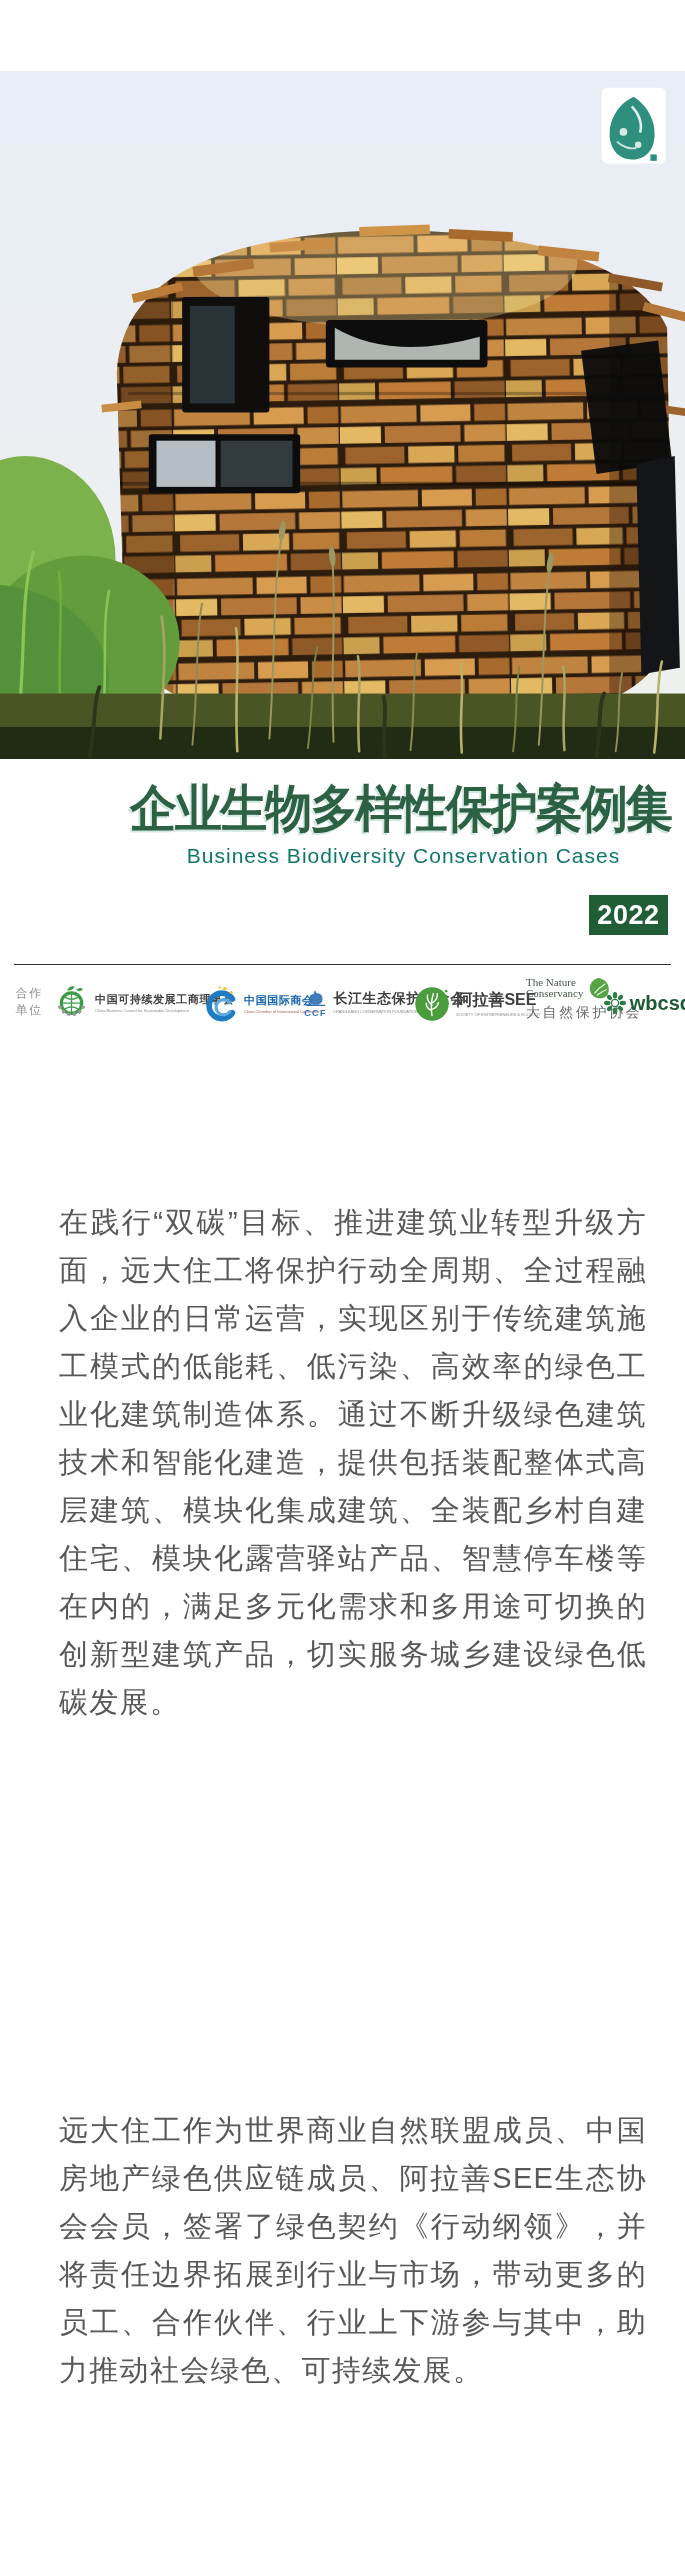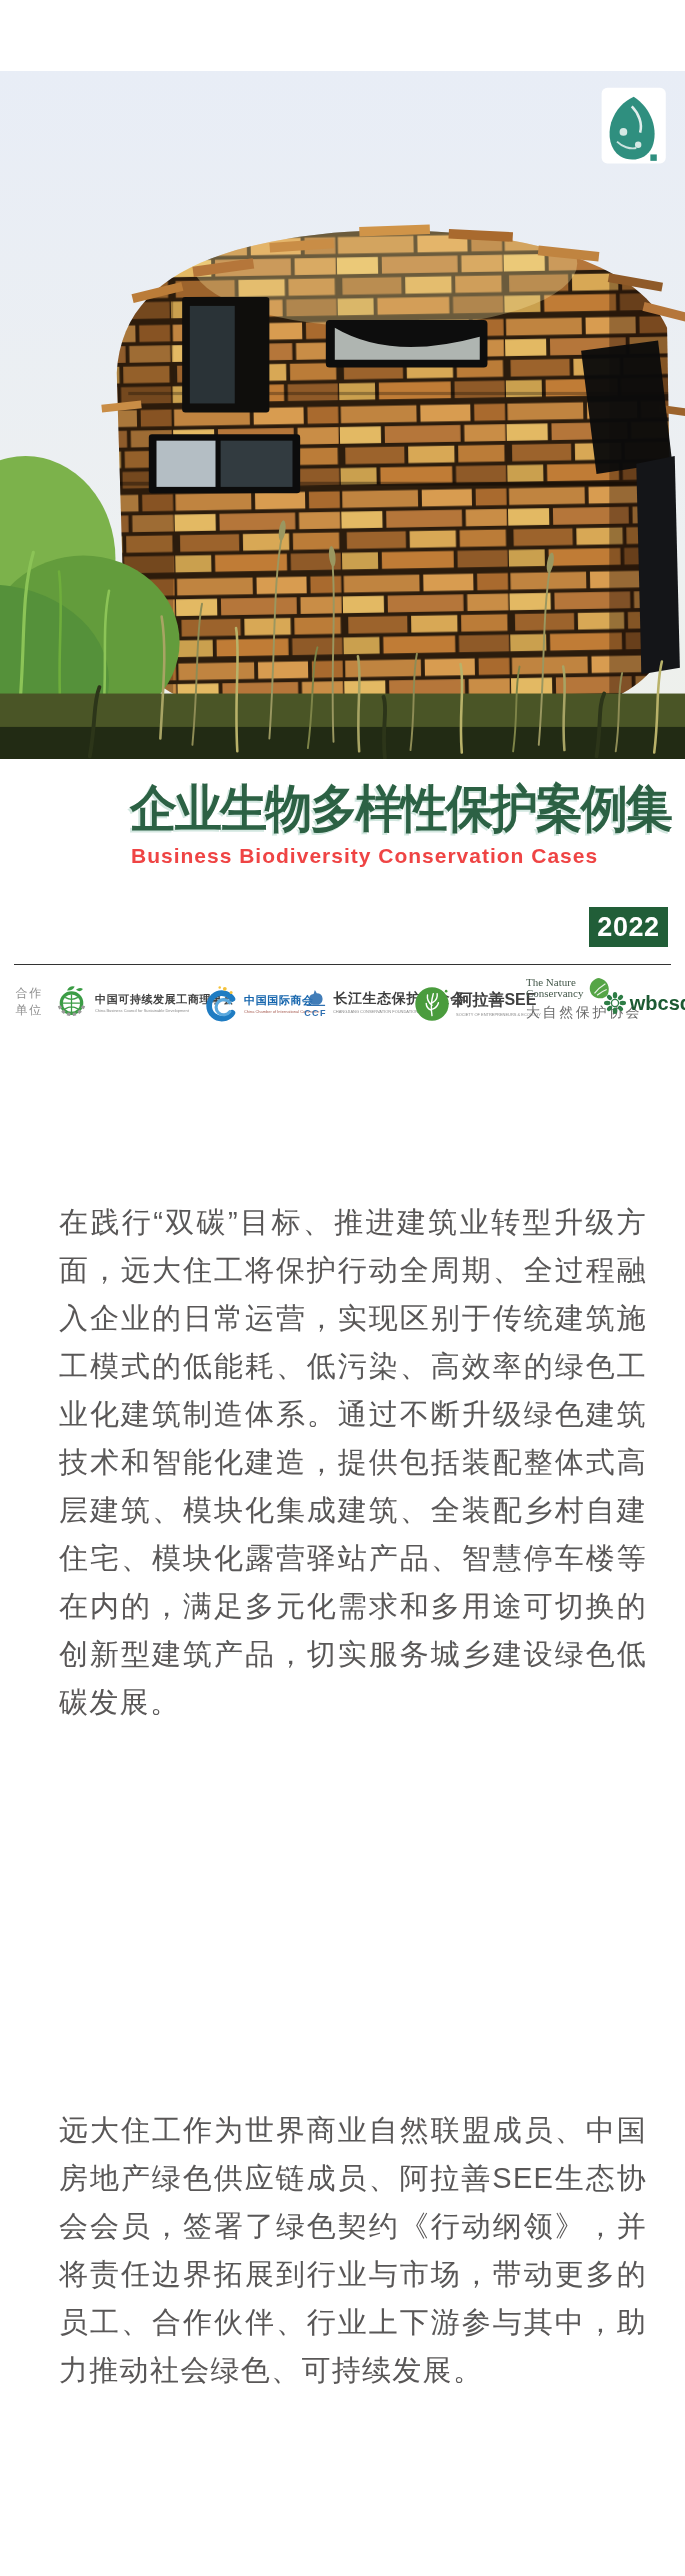--- a/index.html
+++ b/index.html
@@ -4,25 +4,25 @@
 <style>
   html,body{margin:0;padding:0;background:#ffffff;}
   #page{position:relative;width:685px;height:2576px;background:#ffffff;overflow:hidden;
         font-family:"Liberation Sans","DejaVu Sans",sans-serif;}
   
   #photo{position:absolute;left:0;top:71px;width:685px;height:688px;display:block;}
   
   .title-zh{position:absolute;left:130px;top:775px;width:552px;font-size:47px;font-weight:700;
             color:#2c6144;letter-spacing:-1.9px;transform:scaleY(1.08);transform-origin:left top;
             white-space:nowrap;text-shadow:-1.9px 1.9px 0 rgba(130,185,165,.35);}
-  .title-en{position:absolute;left:131px;top:844px;width:545px;font-size:21px;font-weight:700;
-            color:#ef4444;letter-spacing:1px;white-space:nowrap;}
+  .title-en{position:absolute;left:131px;top:844px;width:545px;font-size:21px;font-weight:400;
+            color:#0f766e;letter-spacing:1px;white-space:nowrap;text-align:center;}
   .badge{position:absolute;left:589px;top:895px;width:79px;height:40px;background:#215e38;
          color:#ffffff;font-size:27px;font-weight:700;display:flex;align-items:center;
-         justify-content:center;letter-spacing:0.6px;margin-top:12px;}
+         justify-content:center;letter-spacing:0.6px;}
   .divider{position:absolute;left:14px;top:964px;width:657px;height:1.3px;background:#333333;}
   
   .partners-label{position:absolute;left:15.4px;top:985px;width:29.5px;font-size:12px;line-height:17.3px;
                   color:#8e8e8e;letter-spacing:1.9px;word-break:break-all;}
   .partner{position:absolute;display:flex;align-items:center;}
   .partner .txt{display:flex;flex-direction:column;justify-content:center;}
   .zh-sm{font-size:11px;font-weight:700;color:#3f3f3f;letter-spacing:0.6px;white-space:nowrap;}
   .en-tiny{font-size:6.4px;color:#8a8a8a;white-space:nowrap;transform:scale(.62);transform-origin:left center;}
   .p-ccoic .zh-sm{color:#1565ad;}
   .p-ccoic .en-tiny{color:#a65b50;}

